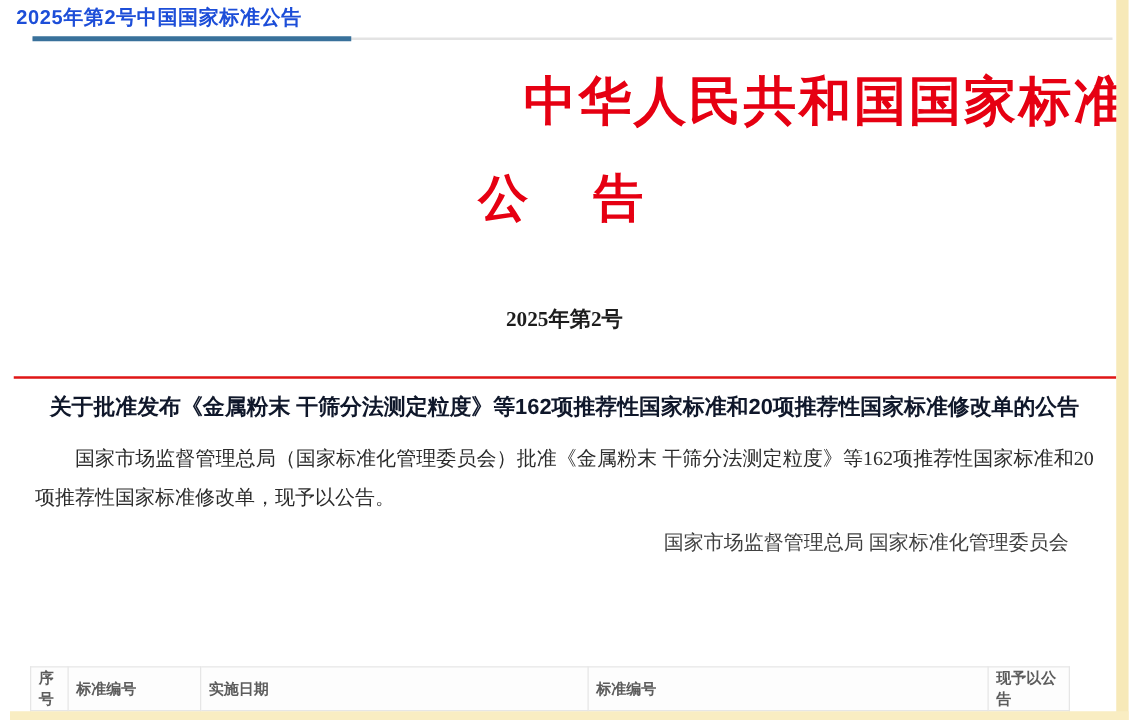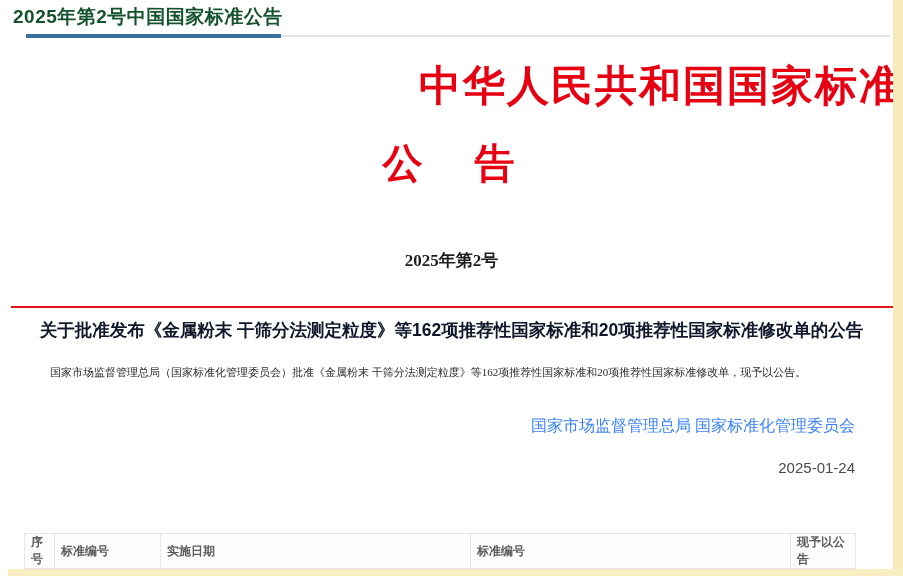--- a/index.html
+++ b/index.html
@@ -19,22 +19,22 @@
   }
   .frame-bottom {
     position: absolute; left: 8px; right: 0; bottom: 0; height: 7px;
     background: #f9edc2; z-index: 50;
   }
 
   
   .tab-bar { padding: 4px 0 0 13px; }
   .tab-label {
     display: inline-block;
-    font-size: 19px; font-weight: bold;
-    color: #14532d;
+    font-size: 16px; font-weight: bold;
+    color: #1d4ed8;
     letter-spacing: 0.5px;
     cursor: pointer;
   }
   .tab-underline { position: relative; height: 4px; margin-top: 4px; }
   .tab-underline .gray-line {
     position: absolute; left: 13px; right: 13px; top: 1px; height: 2px;
     background: #e3e3e3;
   }
   .tab-underline .active-line {
     position: absolute; left: 13px; width: 255px; top: 0; height: 4px;
@@ -88,33 +88,33 @@
     text-align: center;
     font-size: 17.5px;
     font-weight: bold;
     color: #0f172a;
     line-height: 26px;
   }
 
   .doc-body {
     margin: 14px 28px 0 28px;
     font-family: "Liberation Serif", "DejaVu Serif", serif;
-    font-size: 11px;
+    font-size: 16px;
     color: #2b2b2b;
     line-height: 31px;
     text-indent: 2em;
     text-align: justify;
   }
 
   .signature {
-    margin: 28px 48px 0 28px;
+    margin: 10px 48px 0 28px;
     text-align: right;
     font-family: "Liberation Serif", "DejaVu Serif", serif;
     font-size: 16px;
-    color: #3b82f6;
+    color: #404040;
   }
   .doc-date {
     margin: 22px 48px 0 28px;
     text-align: right;
     font-size: 15px;
     color: #4a4a4a;
   }
 
   
   .standards-table {
@@ -162,21 +162,20 @@
 
   <div class="red-divider"></div>
 
 
   <div class="doc-heading">关于批准发布《金属粉末 干筛分法测定粒度》等162项推荐性国家标准和20项推荐性国家标准修改单的公告</div>
 
   <div class="doc-body">国家市场监督管理总局（国家标准化管理委员会）批准《金属粉末 干筛分法测定粒度》等162项推荐性国家标准和20项推荐性国家标准修改单，现予以公告。</div>
 
   <div class="signature">国家市场监督管理总局 国家标准化管理委员会</div>
 
-  <div class="doc-date">2025-01-24</div>
 
   <table class="standards-table">
     <colgroup>
       <col class="col-no">
         <col class="col-code">
         <col class="col-name">
         <col class="col-repl">
         <col class="col-date">
     </colgroup>
     <thead>

